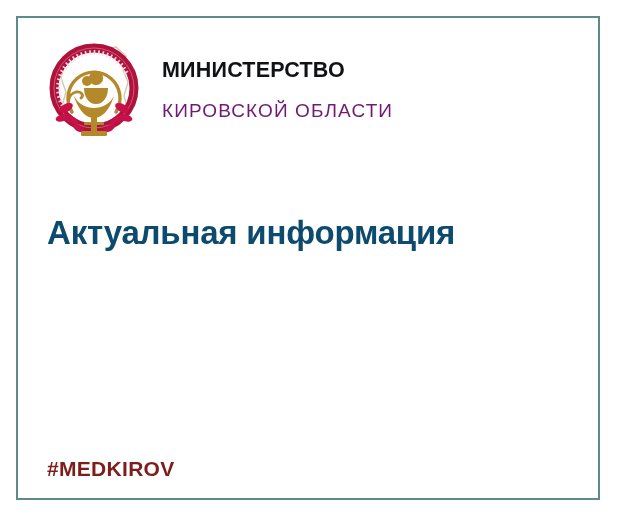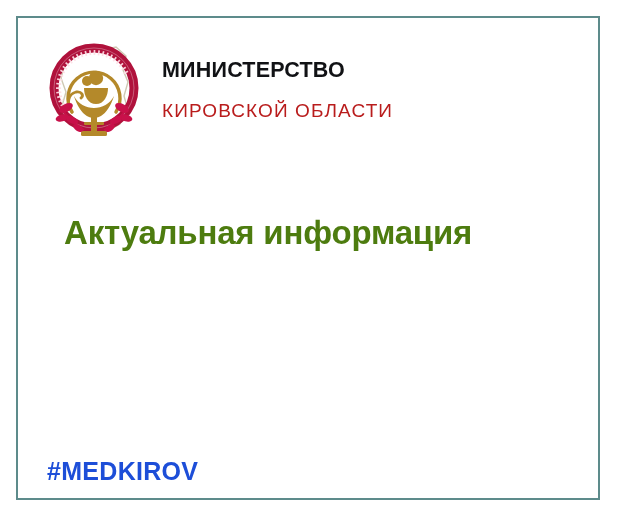--- a/index.html
+++ b/index.html
@@ -64,51 +64,51 @@
     letter-spacing: 0.2px;
     line-height: 1.14;
     color: #111215;
     white-space: nowrap;
   }
   .min-line3 {
     font-size: 19px;
     font-weight: 400;
     letter-spacing: 1.1px;
     line-height: 1.3;
-    color: #b91c1c;
+    color: #701a75;
     white-space: nowrap;
     margin-top: 16px;
   }
 
   
   #headline {
     position: absolute;
-    left: 64px;
+    left: 47px;
     top: 213px;
     width: 520px;
     font-size: 33px;
     font-weight: 700;
     line-height: 1.24;
     letter-spacing: -0.2px;
-    color: #4d7c0f;
+    color: #0c4a6e;
   }
   #headline .hl-line {
     display: block;
     white-space: nowrap;
   }
 
   
   #hashtag {
     position: absolute;
     left: 47px;
     top: 457px;
-    font-size: 25px;
+    font-size: 21px;
     font-weight: 700;
     letter-spacing: 0.3px;
-    color: #1d4ed8;
+    color: #7f1d1d;
     white-space: nowrap;
   }
 </style>
 </head>
 <body>
 
 <div id="slide">
 
   <div id="frame"></div>
 

